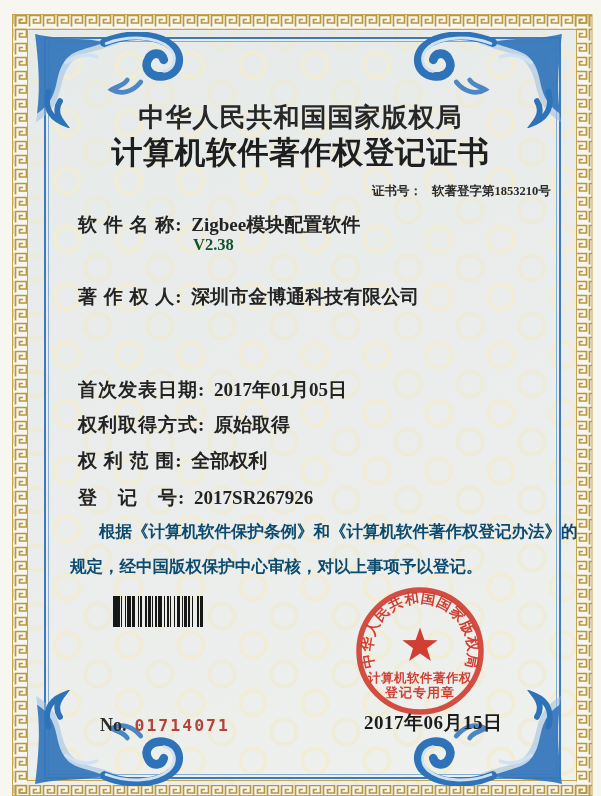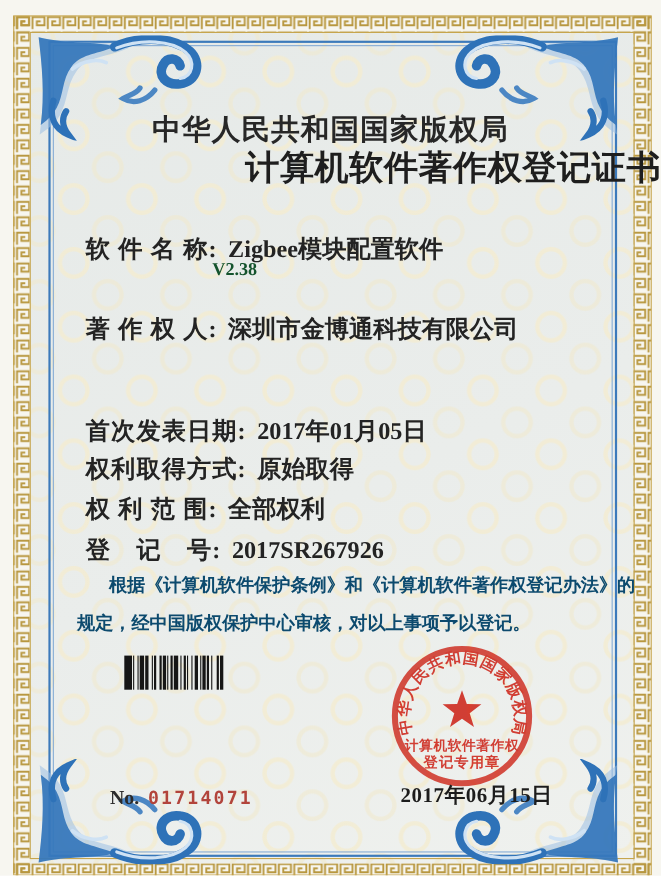--- a/index.html
+++ b/index.html
@@ -38,30 +38,30 @@
   .fl.tl{left:31px;top:32px;}
   .fl.tr{right:35px;top:32px;transform:scaleX(-1);}
   .fl.bl{left:31px;bottom:10px;transform:scaleY(-1);}
   .fl.br{right:35px;bottom:10px;transform:scale(-1,-1);}
 
   .authority{
     position:absolute;left:0;top:100px;width:100%;text-align:center;
     font-size:26px;font-weight:bold;letter-spacing:1px;color:#272727;white-space:nowrap;
   }
   .cert-title{
-    position:absolute;left:0;top:132px;width:100%;text-align:right;
+    position:absolute;left:0;top:132px;width:100%;text-align:center;
     font-size:31px;font-weight:bold;letter-spacing:0.5px;color:#1e1e1e;white-space:nowrap;
   }
   .cert-no{
     position:absolute;left:372px;top:183px;font-size:12.5px;font-weight:bold;
     color:#2a2a2a;white-space:nowrap;
   }
   .cert-no .v{margin-left:10px;}
 
-  .row{position:absolute;left:78px;white-space:nowrap;font-weight:bold;font-size:22px;color:#232323;}
+  .row{position:absolute;left:78px;white-space:nowrap;font-weight:bold;font-size:19px;color:#232323;}
   .row .flabel{display:inline-block;min-width:104px;letter-spacing:1px;}
   .row .fvalue{margin-left:4px;}
   .version-line{position:absolute;left:193px;font-weight:bold;font-size:16.5px;color:#14532d;}
 
   .stmt{position:absolute;white-space:nowrap;font-weight:bold;font-size:16.5px;color:#0c4a6e;}
 
   .barcode{
     position:absolute;left:113px;top:596px;width:92px;height:31px;
     display:flex;align-items:stretch;
   }
@@ -127,20 +127,23 @@
     </svg>
   <svg class="fl bl" viewBox="0 0 160 100">
       <use href="#flourish"></use>
     </svg>
   <svg class="fl br" viewBox="0 0 160 100">
       <use href="#flourish"></use>
     </svg>
 
   <div class="authority">中华人民共和国国家版权局</div>
   <div class="cert-title">计算机软件著作权登记证书</div>
+  <div class="cert-no">
+    <span>证书号：</span><span class="v">软著登字第1853210号</span>
+  </div>
 
   <div class="row" style="top:212px">
     <span class="flabel">软 件 名 称:</span>
     <span class="fvalue">Zigbee模块配置软件</span>
   </div>
   <div class="version-line" style="top:235px">V2.38</div>
 
   <div class="row" style="top:284px">
     <span class="flabel">著 作 权 人:</span>
     <span class="fvalue">深圳市金博通科技有限公司</span>

